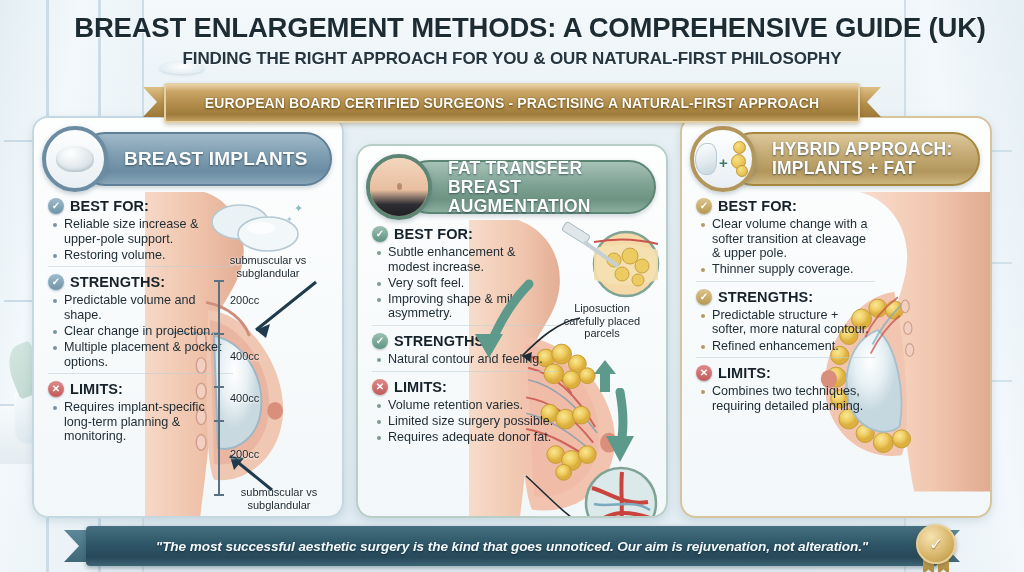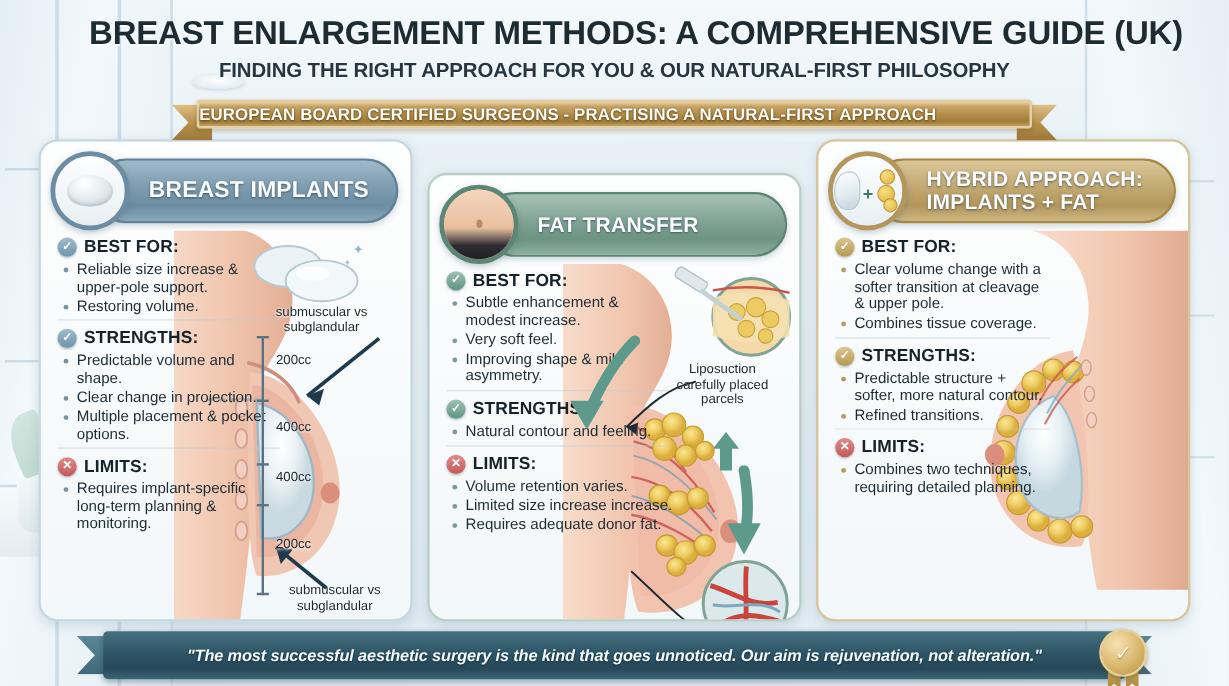--- a/index.html
+++ b/index.html
@@ -87,26 +87,26 @@
   #ribbon {
     position:absolute; left:143px; top:83px; width:738px; height:32px; z-index:6;
   }
   .rib-tail {
     position:absolute; top:4px; width:34px; height:30px;
     background:linear-gradient(180deg,#e0c085,#b58f4d 55%,#9d7838);
   }
   .rib-tail.l { left:0;  clip-path:polygon(0 0,100% 0,100% 100%,0 100%,14px 50%); }
   .rib-tail.r { right:0; clip-path:polygon(0 0,100% 0,calc(100% - 14px) 50%,100% 100%,0 100%); }
   .rib-body {
-    position:absolute; left:21px; right:21px; top:0; height:24px;
+    position:absolute; left:21px; right:21px; top:0; height:40px;
     background:linear-gradient(180deg,#e8d0a2 0%,#c9a465 18%,#b08b49 55%,#a07c3b 82%,#c2a05f 100%);
     border:2px solid #e4d0a6;
     border-radius:3px;
     box-shadow:0 2px 4px rgba(100,75,30,.3);
-    display:flex; align-items:center; 
+    display:flex; align-items:center; justify-content:center;
   }
   .rib-text {
     font-size:14px; font-weight:bold; letter-spacing:.1px; color:#fffdf6;
     text-shadow:0 1px 2px rgba(92,66,20,.85), 0 0 1px rgba(92,66,20,.9);
     white-space:nowrap;
   }
 
   
   #columns {
     position:absolute; left:32px; top:116px; width:960px; height:402px; z-index:5;
@@ -407,20 +407,21 @@
           </ul>
         </div>
       </div>
     </div>
   </div>
 
   <div class="card c2">
     <div class="pill p2">
       <span class="pill-text two">
         <span>FAT TRANSFER</span><br>
+        <span>BREAST AUGMENTATION</span>
       </span>
     </div>
     <div class="medallion m2">
       <div class="belly"></div>
     </div>
 
     <div class="body">
 
       <svg class="art art-b" viewBox="0 0 200 330" preserveAspectRatio="none">
         <defs>
@@ -537,21 +538,21 @@
             <li>Natural contour and feeling.</li>
           </ul>
         </div>
         <div class="sec">
           <div class="sec-head">
             <span class="badge-ico no">✕</span>
             <span class="sec-title">LIMITS:</span>
           </div>
           <ul class="items" style="width:150%">
             <li>Volume retention varies.</li>
-            <li>Limited size increase increase.</li>
+            <li>Limited size surgery possible.</li>
             <li>Requires adequate donor fat.</li>
           </ul>
         </div>
       </div>
     </div>
   </div>
 
   <div class="card c3">
     <div class="pill p3">
       <span class="pill-text two">
@@ -623,31 +624,31 @@
       </svg>
 
       <div class="txt">
         <div class="sec">
           <div class="sec-head">
             <span class="badge-ico ok3">✓</span>
             <span class="sec-title">BEST FOR:</span>
           </div>
           <ul class="items">
             <li>Clear volume change with a softer transition at cleavage &amp; upper pole.</li>
-            <li>Combines tissue coverage.</li>
+            <li>Thinner supply coverage.</li>
           </ul>
         </div>
         <div class="sec">
           <div class="sec-head">
             <span class="badge-ico ok3">✓</span>
             <span class="sec-title">STRENGTHS:</span>
           </div>
           <ul class="items">
             <li>Predictable structure + softer, more natural contour.</li>
-            <li>Refined transitions.</li>
+            <li>Refined enhancement.</li>
           </ul>
         </div>
         <div class="sec">
           <div class="sec-head">
             <span class="badge-ico no">✕</span>
             <span class="sec-title">LIMITS:</span>
           </div>
           <ul class="items">
             <li>Combines two techniques, requiring detailed planning.</li>
           </ul>

